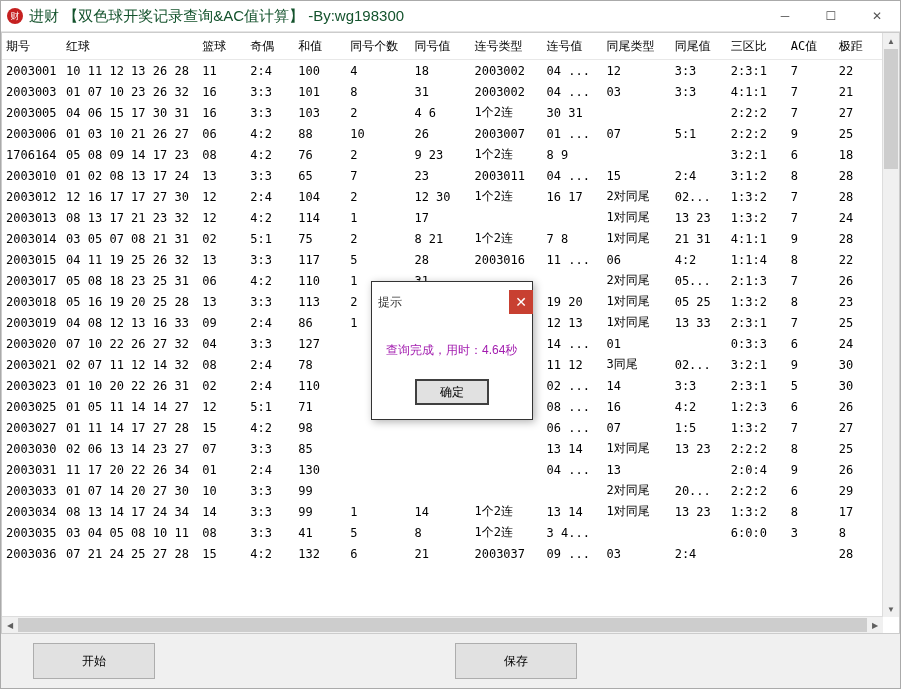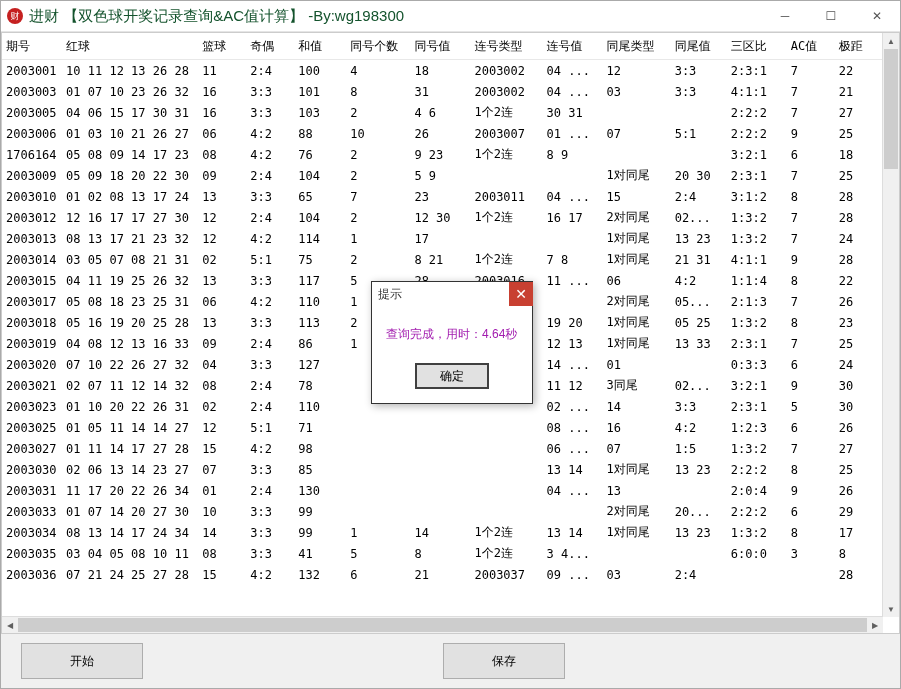--- a/index.html
+++ b/index.html
@@ -13,24 +13,24 @@
   .scroll{position:absolute;top:0;left:0;right:16px;bottom:16px;overflow:hidden}
   table{border-collapse:collapse;width:100%;table-layout:fixed}
   th,td{text-align:left;padding:2px 4px;white-space:nowrap;overflow:hidden;height:17px;font-size:12px;font-family:"SimSun",monospace}
   th{font-weight:normal;border-bottom:1px solid #e8e8e8;height:22px;background:#fff;position:sticky;top:0}
   .vsb{position:absolute;right:0;top:0;bottom:16px;width:16px;background:#f0f0f0;border-left:1px solid #ddd}
   .vsb .thumb{position:absolute;left:1px;right:1px;top:16px;height:120px;background:#cdcdcd}
   .vsb .arr{position:absolute;left:0;right:0;height:16px;display:flex;align-items:center;justify-content:center;color:#606060;font-size:8px}
   .hsb{position:absolute;left:0;right:16px;bottom:0;height:16px;background:#f0f0f0;border-top:1px solid #ddd}
   .hsb .thumb{position:absolute;top:1px;bottom:1px;left:16px;right:16px;background:#cdcdcd}
   .hsb .arr{position:absolute;top:0;bottom:0;width:16px;display:flex;align-items:center;justify-content:center;color:#606060;font-size:8px}
-  .btnbar{height:54px;display:flex;align-items:center;padding:0 20px;gap:300px}
+  .btnbar{height:54px;display:flex;align-items:center;padding:0 32px;gap:300px}
   .appbtn{width:120px;height:34px;background:#e1e1e1;border:1px solid #adadad;display:flex;align-items:center;justify-content:center;cursor:default;font-size:12px}
   .dialog{position:absolute;left:370px;top:280px;width:160px;background:#fff;border:1px solid #333;box-shadow:2px 2px 8px rgba(0,0,0,.3)}
-  .dlgtitle{height:24px;background:#fff;display:flex;align-items:center;padding:0 6px;color:#333;border-bottom:0}
+  .dlgtitle{height:24px;background:#fff;display:flex;align-items:center;padding:8px 6px;color:#333;border-bottom:0}
   .dlgtitle span{flex:1}
   .dlgclose{width:24px;height:24px;background:#c84031;color:#fff;display:flex;align-items:center;justify-content:center;margin:-1px -7px 0 0;font-size:14px}
   .dlgbody{padding:20px 14px 10px;font-size:12px;color:#a21caf}
   .dlgfoot{padding:10px 0 14px;display:flex;justify-content:center}
   .dlgbtn{width:70px;height:22px;border:2px solid #404040;background:#e1e1e1;display:flex;align-items:center;justify-content:center;font-size:12px}
   
   .c0{width:52px}.c1{width:128px}.c2{width:40px}.c3{width:40px}.c4{width:44px}.c5{width:56px}
   .c6{width:52px}.c7{width:64px}.c8{width:52px}.c9{width:60px}.c10{width:48px}.c11{width:52px}
   .c12{width:40px}.c13{width:40px}
 </style>
@@ -144,36 +144,20 @@
               <td class="c6">9 23</td>
               <td class="c7">1个2连</td>
               <td class="c8">8 9</td>
               <td class="c9"></td>
               <td class="c10"></td>
               <td class="c11">3:2:1</td>
               <td class="c12">6</td>
               <td class="c13">18</td>
             </tr>
             <tr>
-              <td class="c0">2003009</td>
-              <td class="c1">05 09 18 20 22 30</td>
-              <td class="c2">09</td>
-              <td class="c3">2:4</td>
-              <td class="c4">104</td>
-              <td class="c5">2</td>
-              <td class="c6">5 9</td>
-              <td class="c7"></td>
-              <td class="c8"></td>
-              <td class="c9">1对同尾</td>
-              <td class="c10">20 30</td>
-              <td class="c11">2:3:1</td>
-              <td class="c12">7</td>
-              <td class="c13">25</td>
-            </tr>
-            <tr>
               <td class="c0">2003010</td>
               <td class="c1">01 02 08 13 17 24</td>
               <td class="c2">13</td>
               <td class="c3">3:3</td>
               <td class="c4">65</td>
               <td class="c5">7</td>
               <td class="c6">23</td>
               <td class="c7">2003011</td>
               <td class="c8">04 ...</td>
               <td class="c9">15</td>

